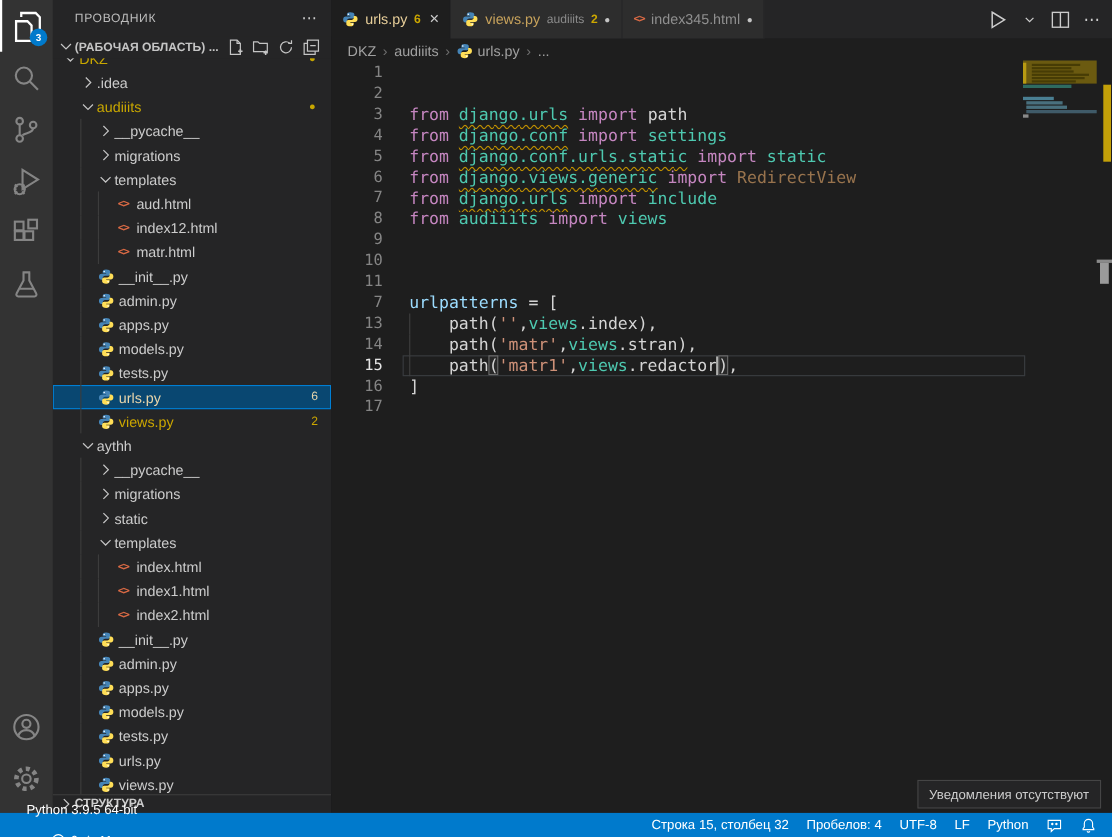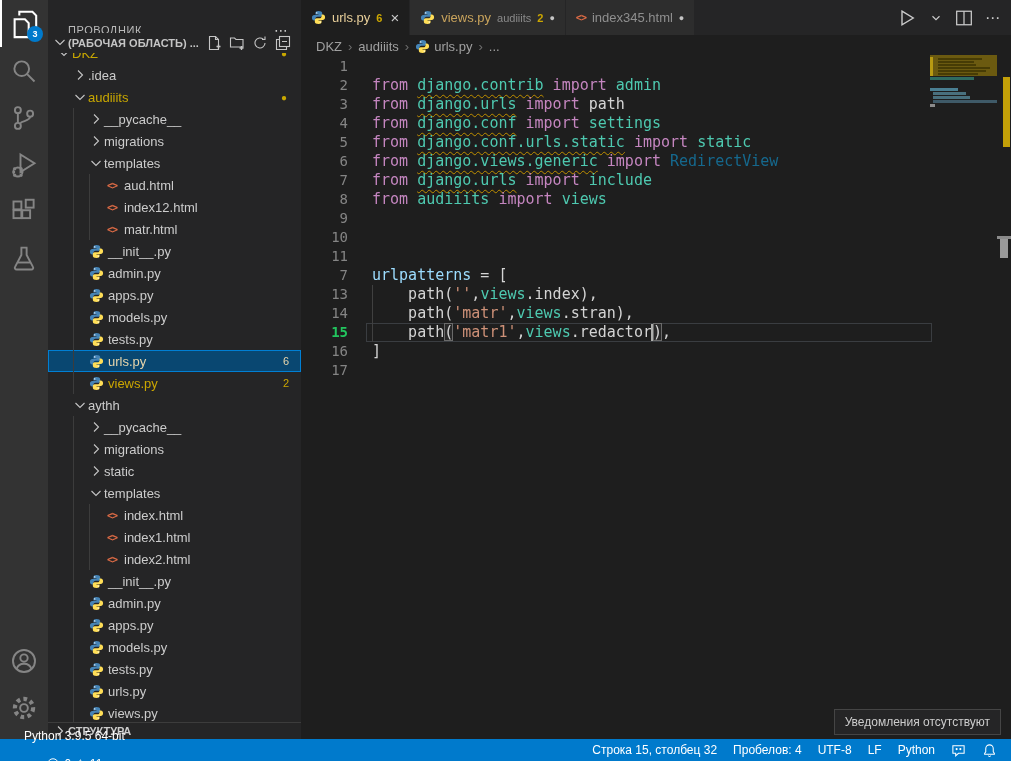--- a/index.html
+++ b/index.html
@@ -14,21 +14,21 @@
   .ab-item { width:48px; height:47px; display:flex; align-items:center; justify-content:center;
     color:#858585; position:relative; cursor:pointer; }
   .ab-item.active { color:#ffffff; box-shadow:inset 2px 0 0 #ffffff; }
   .ab-badge { position:absolute; right:5px; bottom:5px; width:16px; height:16px; border-radius:50%;
     background:#007acc; color:#fff; font-size:9px; font-weight:bold; display:flex;
     align-items:center; justify-content:center; }
 
   
   .sidebar { position:absolute; left:48px; top:0; width:253px; height:739px; background:#252526; overflow:hidden; z-index:2; }
   .sidebar-title { height:33px; display:flex; align-items:center; padding:0 12px 0 20px;
-    font-size:11px; letter-spacing:.6px; color:#bbbbbb;margin-top:13px; }
+    font-size:11px; letter-spacing:.6px; color:#bbbbbb; }
   .sidebar-title .more { margin-left:auto; color:#cccccc; font-size:14px; letter-spacing:1px; cursor:pointer; }
   .ws-header { position:absolute; top:33px; left:0; right:0; height:20px; background:#252526; z-index:3;
     display:flex; align-items:center; font-size:11px; font-weight:bold; color:#c5c5c5; padding-left:4px; }
   .ws-header .chev { width:16px; }
   .ws-actions { margin-left:auto; display:flex; gap:7px; padding-right:10px; color:#c5c5c5; }
   .ws-actions span { cursor:pointer; display:flex; }
   .tree { position:absolute; top:42px; left:0; width:100%; z-index:1; }
   .trow { height:22px; display:flex; align-items:center; font-size:13px; color:#cccccc;
     position:relative; cursor:pointer; white-space:nowrap; }
   .trow.selected { background:#094771; outline:1px solid #007fd4; outline-offset:-1px; }
@@ -57,30 +57,30 @@
   .more-glyph { font-size:15px; letter-spacing:1px; }
   .breadcrumb { height:22px; display:flex; align-items:center; font-size:13px; color:#a0a0a0;
     padding-left:15px; gap:3px; background:#1e1e1e; }
   .bc-sep { color:#6e6e6e; padding:0 3px; }
   .bc-item { cursor:pointer; display:flex; align-items:center; gap:4px; }
 
   .code { position:absolute; top:57px; left:0; right:0; bottom:0;
     font-family:"DejaVu Sans Mono","Liberation Mono",monospace; font-size:15px; }
   .codeline { position:relative; height:19px; line-height:19px; display:flex; white-space:pre; }
   .lnum { width:47px; text-align:right; color:#858585; flex:none; font-size:14px; }
-  .codeline.current .lnum { color:#22c55e;font-weight:bold; }
+  .codeline.current .lnum { color:#e5e5e5; }
   .ltext { margin-left:24px; position:relative; z-index:1; }
   .hlbox { position:absolute; left:65px; width:566px; top:0; height:19px;
     border:1px solid #3a3d41; }
   .iguide { position:absolute; left:71px; top:0; height:19px; border-left:1px solid #404040; }
   .seg-k { color:#c586c0; }
   .seg-m { color:#4ec9b0; text-decoration:underline; text-decoration-style:wavy;
     text-decoration-color:#bf8f00; text-decoration-thickness:1px; text-underline-offset:4px; }
   .seg-t { color:#4ec9b0; }
-  .seg-u { color:#0ea5e9; opacity:.55; }
+  .seg-u { color:#fdba74; opacity:.55; }
   .seg-p { color:#d4d4d4; }
   .seg-s { color:#ce9178; }
   .seg-v { color:#9cdcfe; }
   .seg-b { color:#d4d4d4; outline:1px solid #6a6a6a; outline-offset:-1px; background:rgba(120,120,120,.12); }
   .cursor { display:inline-block; width:0; border-left:2px solid #aeafad; height:17px;
     vertical-align:middle; margin-left:-1px; }
 
   
   .minimap { position:absolute; right:14px; top:55px; width:67px; height:120px; cursor:pointer; }
   .mm-block { position:absolute; }
@@ -654,21 +654,21 @@
           </span>
           <span>urls.py</span>
         </span>
         <span class="bc-sep">›</span>
         <span class="bc-item">
           <span>...</span>
         </span>
       </div>
     <div class="code" id="code">
         <div class="codeline"><span class="lnum">1</span><span class="ltext"></span></div>
-        <div class="codeline"><span class="lnum">2</span><span class="ltext"><span class="seg-k">from </span><span class="seg-m">django.contrib</span><span class="seg-k"> import </span><span class="seg-t">admin</span></span></div>
+        <div class="codeline"><span class="lnum">2</span></div>
         <div class="codeline"><span class="lnum">3</span><span class="ltext"><span class="seg-k">from </span><span class="seg-m">django.urls</span><span class="seg-k"> import </span><span class="seg-p">path</span></span></div>
         <div class="codeline"><span class="lnum">4</span><span class="ltext"><span class="seg-k">from </span><span class="seg-m">django.conf</span><span class="seg-k"> import </span><span class="seg-t">settings</span></span></div>
         <div class="codeline"><span class="lnum">5</span><span class="ltext"><span class="seg-k">from </span><span class="seg-m">django.conf.urls.static</span><span class="seg-k"> import </span><span class="seg-t">static</span></span></div>
         <div class="codeline"><span class="lnum">6</span><span class="ltext"><span class="seg-k">from </span><span class="seg-m">django.views.generic</span><span class="seg-k"> import </span><span class="seg-u">RedirectView</span></span></div>
         <div class="codeline"><span class="lnum">7</span><span class="ltext"><span class="seg-k">from </span><span class="seg-m">django.urls</span><span class="seg-k"> import </span><span class="seg-t">include</span></span></div>
         <div class="codeline"><span class="lnum">8</span><span class="ltext"><span class="seg-k">from </span><span class="seg-t">audiiits</span><span class="seg-k"> import </span><span class="seg-t">views</span></span></div>
         <div class="codeline"><span class="lnum">9</span><span class="ltext"></span></div>
         <div class="codeline"><span class="lnum">10</span><span class="ltext"></span></div>
         <div class="codeline"><span class="lnum">11</span><span class="ltext"></span></div>
         <div class="codeline"><span class="lnum">7</span><span class="ltext"><span class="seg-v">urlpatterns</span><span class="seg-p"> = [</span></span></div>

